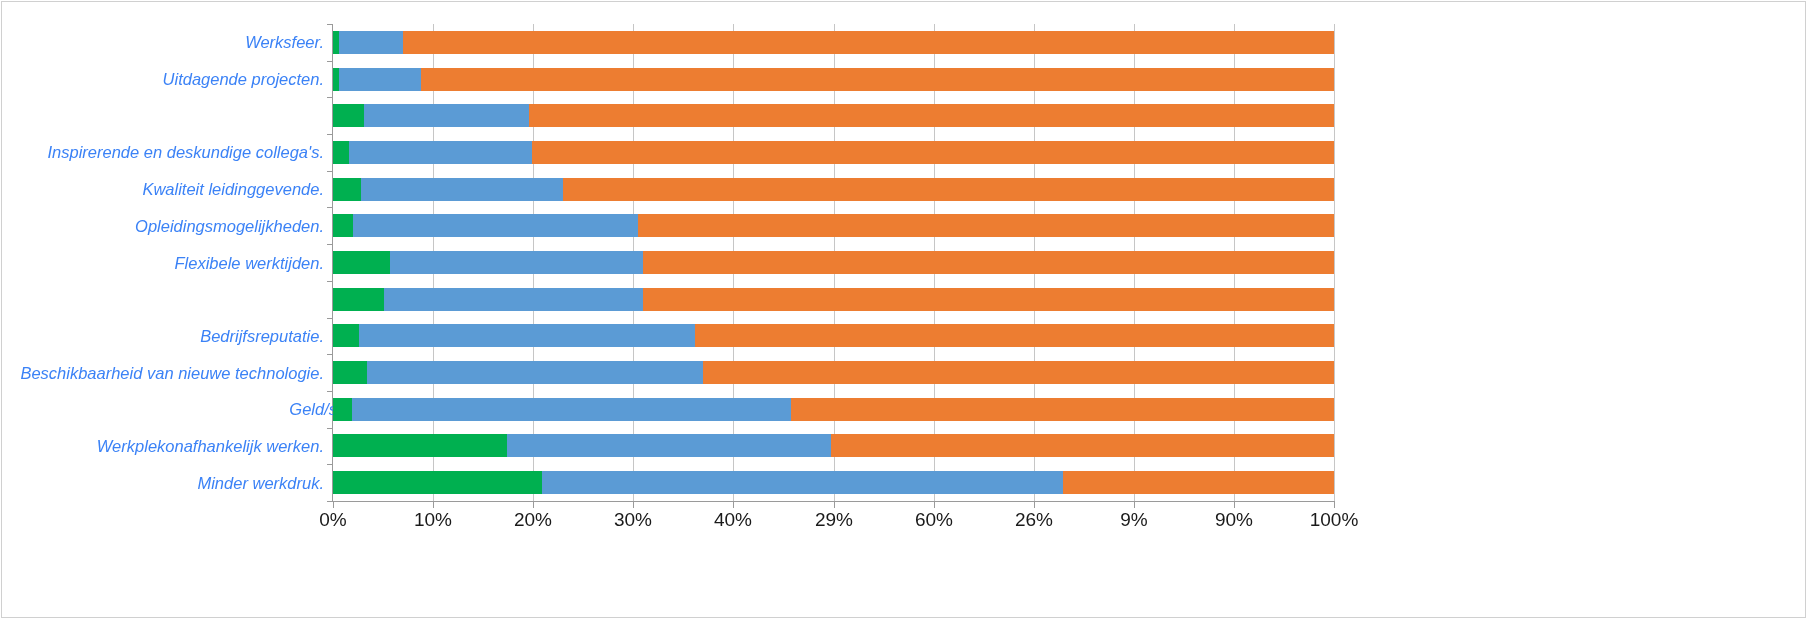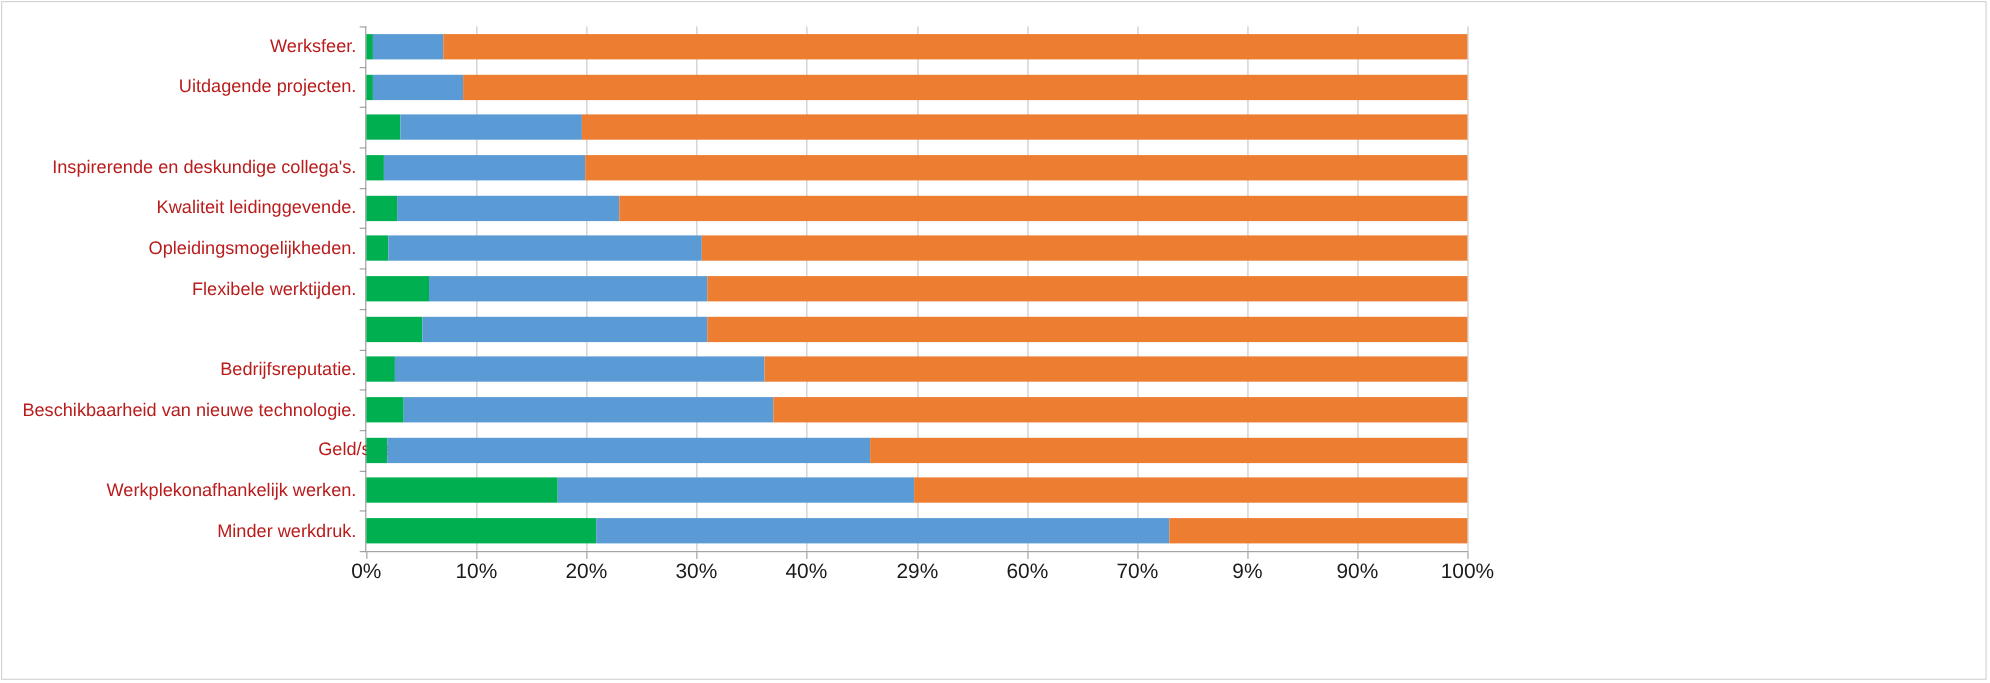--- a/index.html
+++ b/index.html
@@ -24,21 +24,21 @@
 
   
   .bar-row{position:absolute;left:0;width:100%;}
   .bar-track{position:absolute;left:0;top:0;height:100%;width:100%;display:flex;}
   .seg{height:100%;}
   .seg-onbelangrijk{background:#00b050;}
   .seg-enigszins{background:#5b9bd5;}
   .seg-belangrijk{background:#ed7d31;}
   #cat-labels{position:absolute;left:0;top:22px;width:1809px;height:477px;}
   .cat-label-inner{position:absolute;right:0;width:322px;text-align:right;white-space:nowrap;
-                   font-size:16.5px;color:#b91c1c;}
+                   font-size:16.5px;color:#3b82f6;font-style:italic;}
 
   
   #value-labels{position:absolute;left:331px;top:507px;width:1001px;height:30px;}
   .val-label{position:absolute;top:0;transform:translateX(-50%);font-size:19px;color:#1a1a1a;white-space:nowrap;}
 
   
   #legend{position:absolute;left:1596px;top:222px;width:205px;}
   .legend-item{display:flex;align-items:center;margin-bottom:21px;height:18px;}
   .legend-swatch{width:15px;height:15px;margin-right:9px;flex:0 0 auto;}
   .legend-text{font-size:16.5px;color:#1a1a1a;white-space:nowrap;line-height:1;}
@@ -204,21 +204,21 @@
       </div>
 
     <div id="value-labels">
         <div class="val-label" style="left: 0px;">0%</div>
         <div class="val-label" style="left: 100px;">10%</div>
         <div class="val-label" style="left: 200px;">20%</div>
         <div class="val-label" style="left: 300px;">30%</div>
         <div class="val-label" style="left: 400px;">40%</div>
         <div class="val-label" style="left: 501px;">29%</div>
         <div class="val-label" style="left: 601px;">60%</div>
-        <div class="val-label" style="left: 701px;">70%</div>
+        <div class="val-label" style="left: 701px;">26%</div>
         <div class="val-label" style="left: 801px;">9%</div>
         <div class="val-label" style="left: 901px;">90%</div>
         <div class="val-label" style="left: 1001px;">100%</div>
       </div>
 
 
   </div>
 </div>
 
 </body></html>

